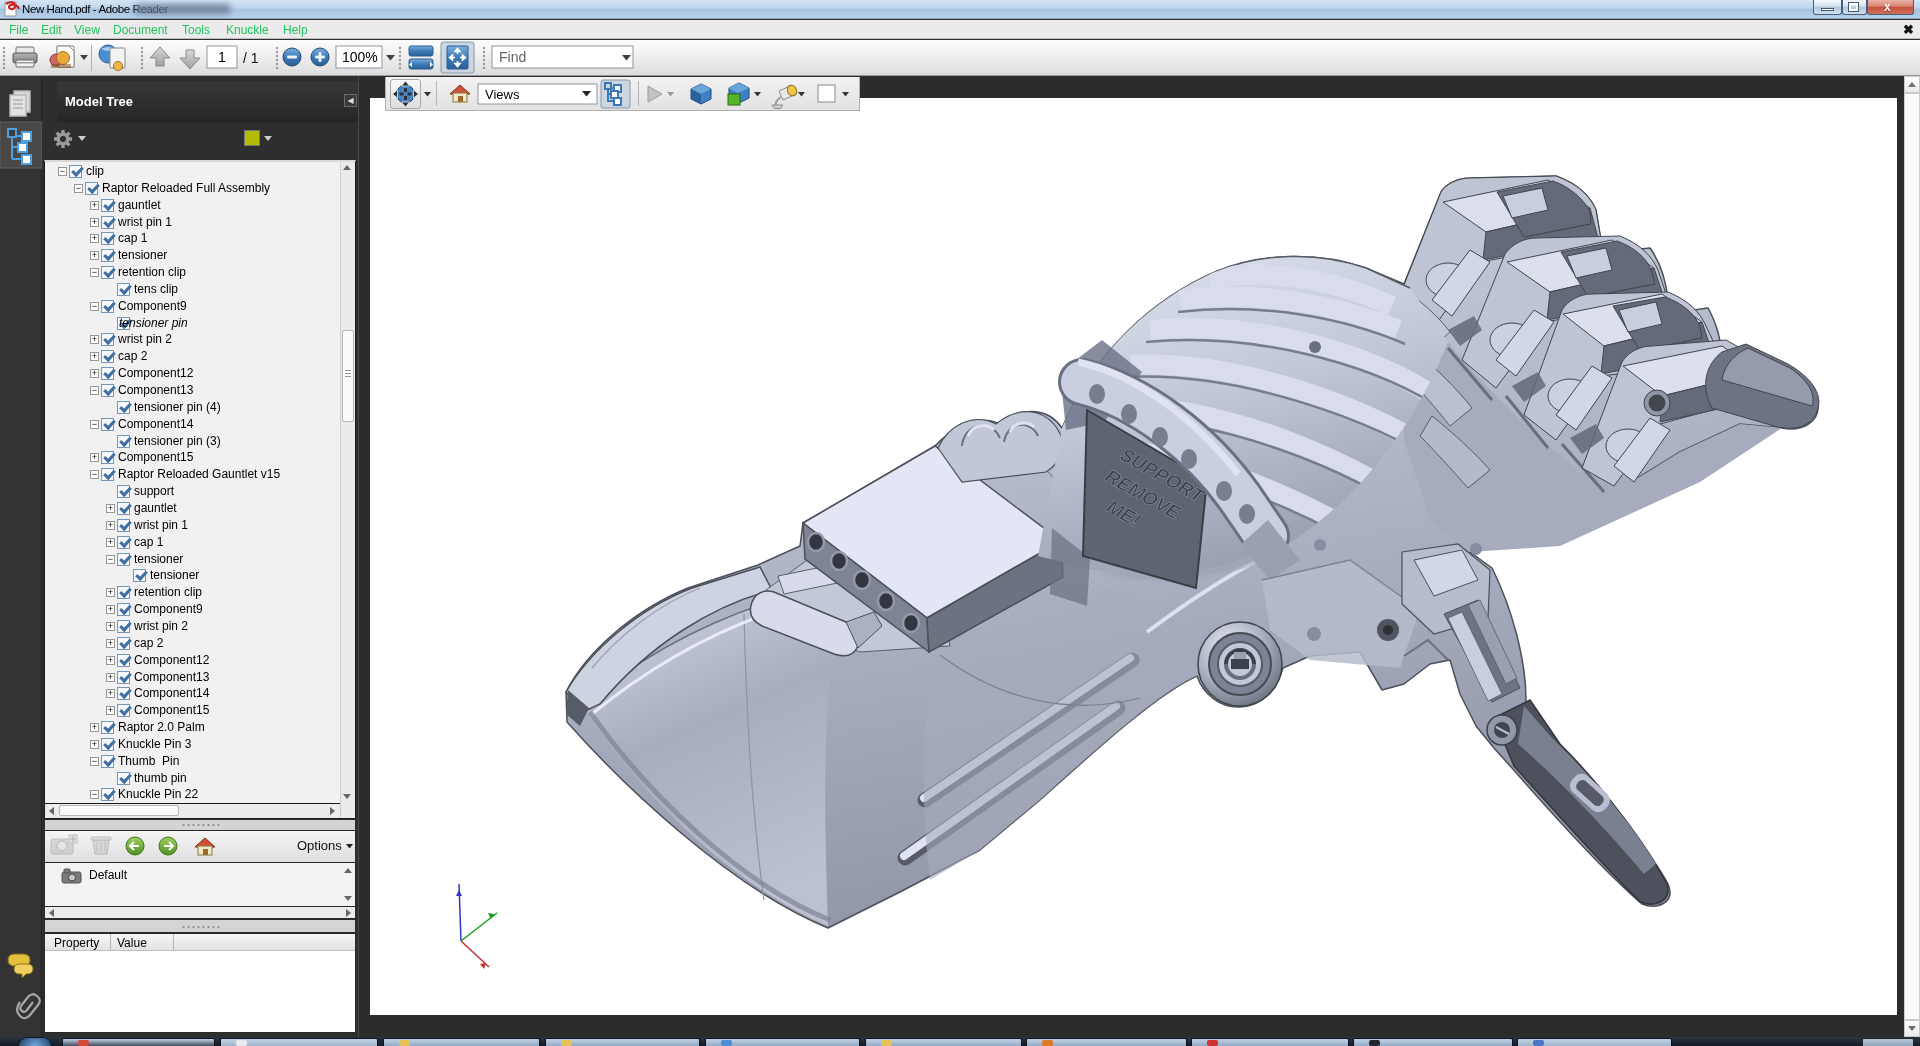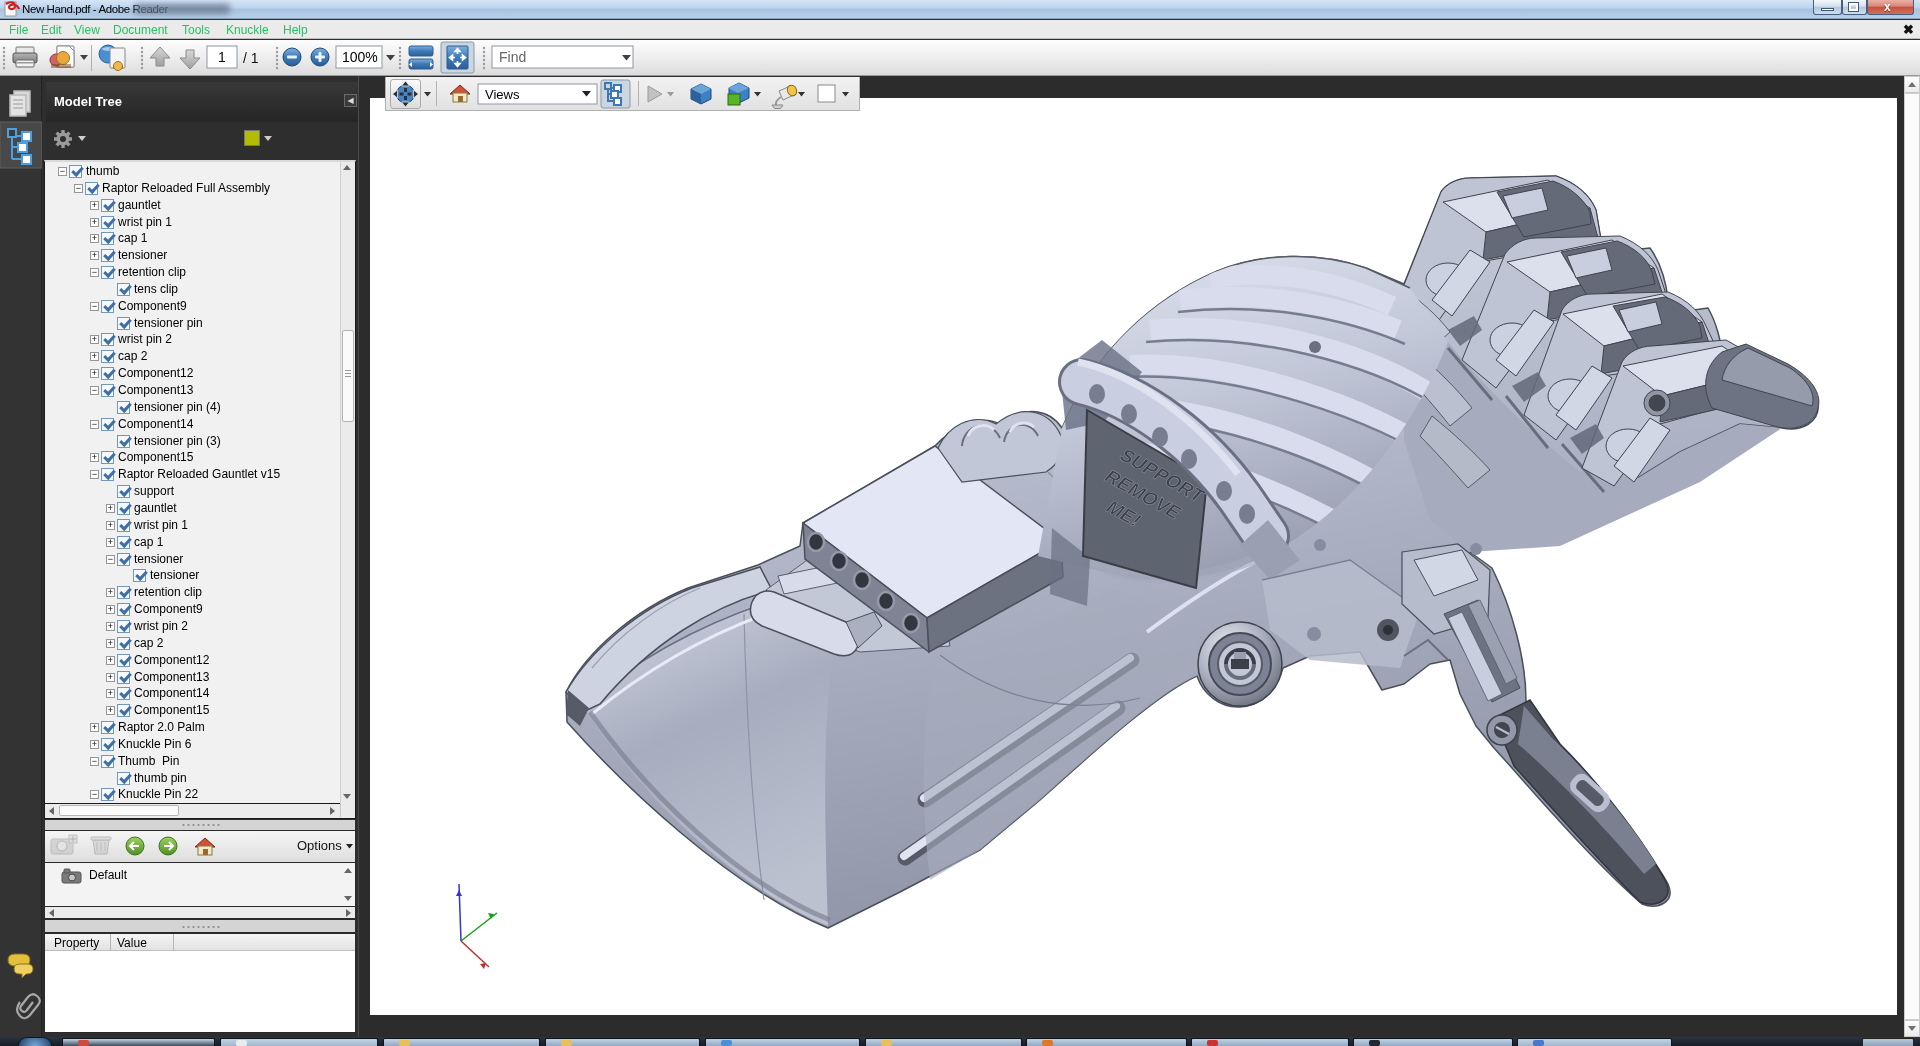--- a/index.html
+++ b/index.html
@@ -26,21 +26,21 @@
 
 #toolbar { left:0; top:40px; width:1920px; height:36px;
   background:linear-gradient(#fdfdfd, #ececec 55%, #dcdcdc); border-bottom:1px solid #9a9a9a; }
 .ddarrow { position:absolute; width:0; height:0; border-left:4px solid transparent; border-right:4px solid transparent; border-top:5px solid #404040; }
 
 
 #iconstrip { left:0; top:76px; width:42px; height:961px; background:#333333; border-right:1px solid #222; }
 
 
 #leftpanel { left:42px; top:76px; width:316px; height:961px; background:#2e2e2e; }
-#panelheader { left:4px; top:6px; width:316px; height:40px; background:linear-gradient(#383838, #262626); }
+#panelheader { left:15px; top:6px; width:316px; height:40px; background:linear-gradient(#383838, #262626); }
 #panelheader span { position:absolute; left:8px; top:12px; color:#fff; font-weight:bold; font-size:13px; }
 #collapsebtn { left:302px; top:18px; width:13px; height:13px; background:#3a3a3a; border:1px solid #6a6a6a; color:#ddd; font-size:8px; line-height:11px; text-align:center; }
 #treebox { left:2px; top:84px; width:312px; height:644px; background:#f1f1f1; border:1px solid #1a1a1a; border-top:2px solid #d9d9d9; }
 #tree { position:absolute; left:0; top:0px; width:296px; height:642px; overflow:hidden; font-size:12px; color:#000; }
 .trow { position:absolute; height:17px; white-space:nowrap; }
 .trow .lbl { position:absolute; top:1px; }
 .exp { position:absolute; top:4px; width:9px; height:9px; background:#fff; border:1px solid #969696; font-size:9px; line-height:7px; text-align:center; color:#000; }
 .cb { position:absolute; top:2px; width:13px; height:13px; background:#f6f9fc; border:1px solid #7596b5; }
 .cb::after { content:""; position:absolute; left:2px; top:1px; width:8px; height:4px; border-left:3px solid #3f6fa5; border-bottom:3px solid #3f6fa5; transform:rotate(-47deg); }
 #vscroll { position:absolute; right:0; top:0; width:15px; height:642px; background:#ebebeb; border-left:1px solid #d0d0d0; }
@@ -228,21 +228,21 @@
       </g>
       <path d="M28 10 l8 0 l-4 5 z" fill="#cccccc"></path>
     </svg></div>
     <div id="swatch" class="abs" style="left:202px;top:54px;width:16px;height:16px;background:#b3bb02;border:1px solid #777;"></div>
     <div class="ddarrow" style="left:222px;top:60px;border-top-color:#cccccc;"></div>
     <div id="treebox" class="abs">
       <div id="tree">
       <div class="trow" style="top:1px;">
             <div class="exp" style="left:13px;">−</div>
             <div class="cb" style="left:24px;"></div>
-            <div class="lbl" style="left:41px;">thumb</div>
+            <div class="lbl" style="left:41px;">clip</div>
           </div>
       <div class="trow" style="top:18px;">
             <div class="exp" style="left:29px;">−</div>
             <div class="cb" style="left:40px;"></div>
             <div class="lbl" style="left:57px;">Raptor Reloaded Full Assembly</div>
           </div>
       <div class="trow" style="top:35px;">
             <div class="exp" style="left:45px;">+</div>
             <div class="cb" style="left:56px;"></div>
             <div class="lbl" style="left:73px;">gauntlet</div>
@@ -271,21 +271,21 @@
             <div class="cb" style="left:72px;"></div>
             <div class="lbl" style="left:89px;">tens clip</div>
           </div>
       <div class="trow" style="top:136px;">
             <div class="exp" style="left:45px;">−</div>
             <div class="cb" style="left:56px;"></div>
             <div class="lbl" style="left:73px;">Component9</div>
           </div>
       <div class="trow" style="top:153px;">
             <div class="cb" style="left:72px;"></div>
-            <div class="lbl" style="left:89px;">tensioner pin</div>
+            <div class="lbl" style="left:74px;font-style:italic;">tensioner pin</div>
           </div>
       <div class="trow" style="top:169px;">
             <div class="exp" style="left:45px;">+</div>
             <div class="cb" style="left:56px;"></div>
             <div class="lbl" style="left:73px;">wrist pin 2</div>
           </div>
       <div class="trow" style="top:186px;">
             <div class="exp" style="left:45px;">+</div>
             <div class="cb" style="left:56px;"></div>
             <div class="lbl" style="left:73px;">cap 2</div>
@@ -392,21 +392,21 @@
             <div class="lbl" style="left:89px;">Component15</div>
           </div>
       <div class="trow" style="top:557px;">
             <div class="exp" style="left:45px;">+</div>
             <div class="cb" style="left:56px;"></div>
             <div class="lbl" style="left:73px;">Raptor 2.0 Palm</div>
           </div>
       <div class="trow" style="top:574px;">
             <div class="exp" style="left:45px;">+</div>
             <div class="cb" style="left:56px;"></div>
-            <div class="lbl" style="left:73px;">Knuckle Pin 6</div>
+            <div class="lbl" style="left:73px;">Knuckle Pin 3</div>
           </div>
       <div class="trow" style="top:591px;">
             <div class="exp" style="left:45px;">−</div>
             <div class="cb" style="left:56px;"></div>
             <div class="lbl" style="left:73px;">Thumb&nbsp; Pin</div>
           </div>
       <div class="trow" style="top:608px;">
             <div class="cb" style="left:72px;"></div>
             <div class="lbl" style="left:89px;">thumb pin</div>
           </div>

